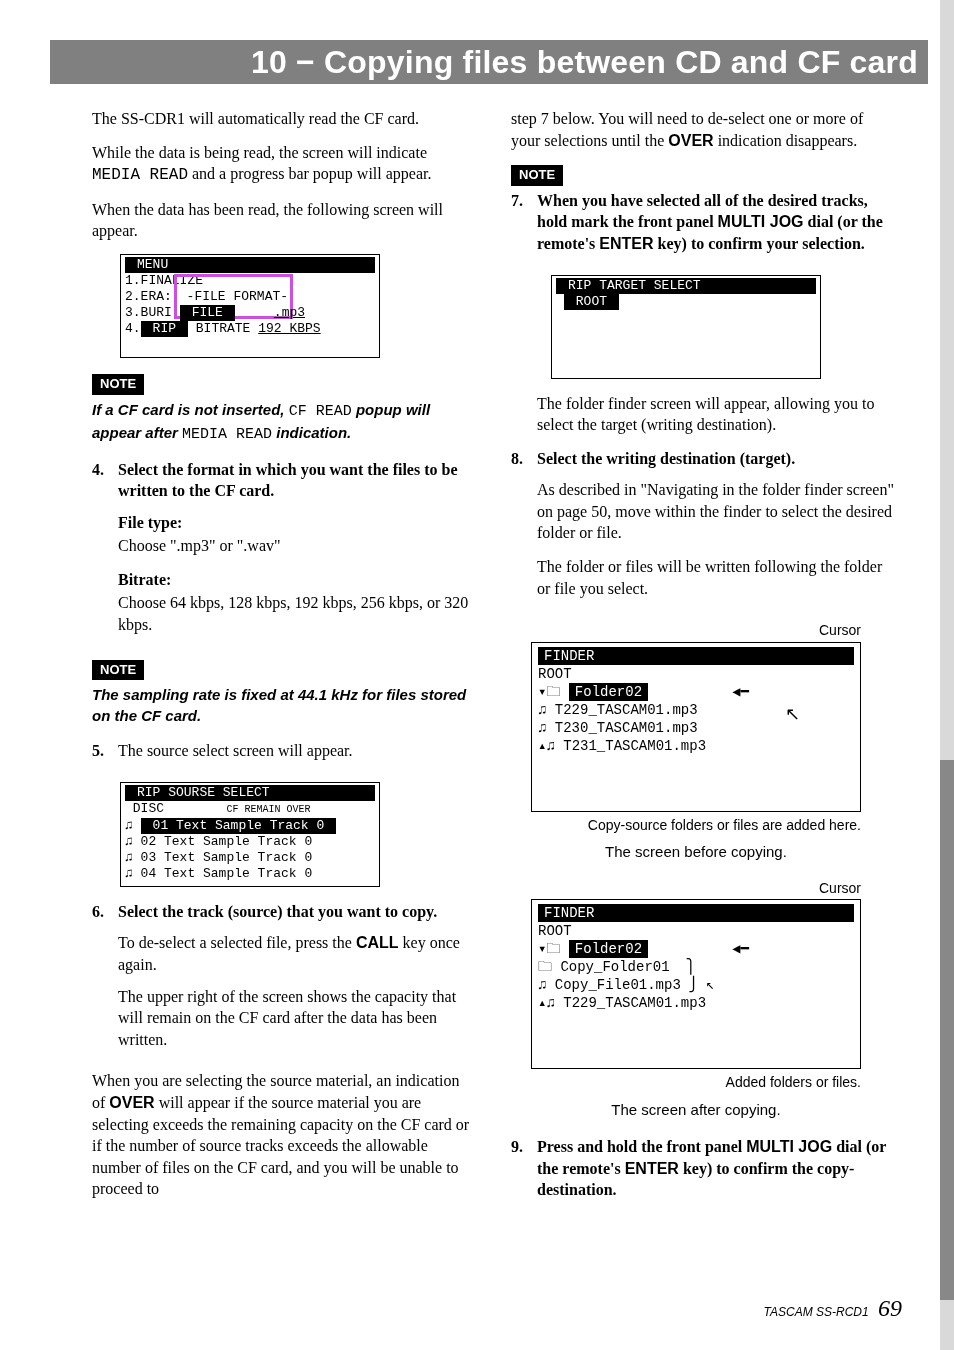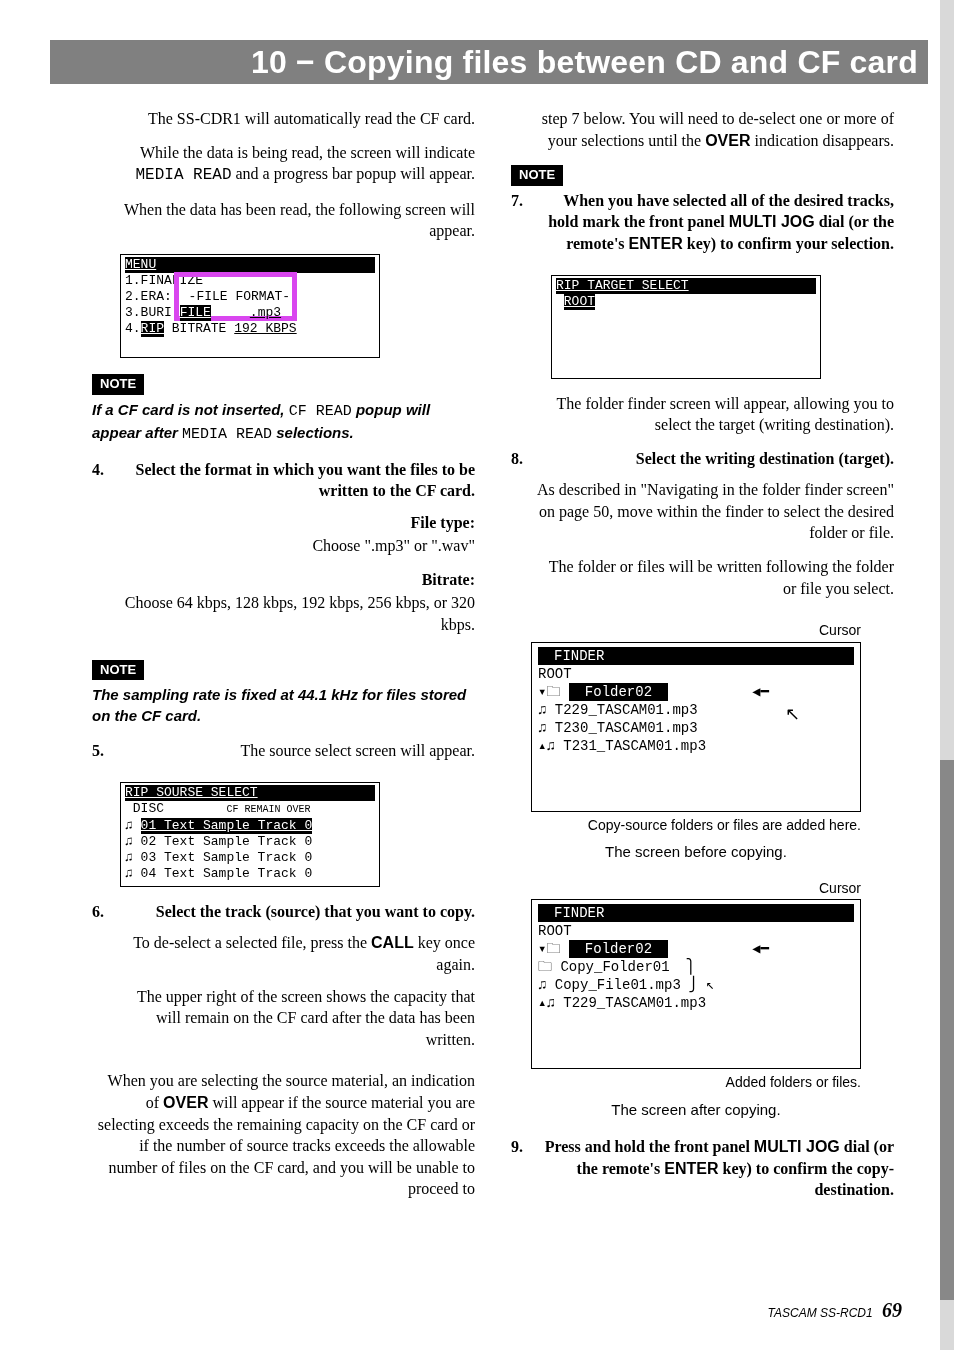--- a/index.html
+++ b/index.html
@@ -46,21 +46,21 @@
   }
   .content {
     position: absolute;
     left: 92px; right: 60px; top: 108px;
     bottom: 40px;
   }
   .columns {
     column-count: 2;
     column-gap: 36px;
   }
-  p { margin: 0 0 12px 0; text-align: right; }
+  p { margin: 0 0 12px 0; }
   .mono { font-family: "Courier New", Courier, monospace; }
   .bold { font-weight: bold; }
   .sansb { font-family: Arial, Helvetica, sans-serif; font-weight: bold; }
   .note-badge {
     display: inline-block;
     background: #000;
     color: #fff;
     font-family: Arial, Helvetica, sans-serif;
     font-weight: 600;
     font-size: 13px;
@@ -97,42 +97,41 @@
     background: #fff;
     width: 260px;
     font-family: "Courier New", Courier, monospace;
     font-size: 13px;
     line-height: 16px;
     margin: 8px 0 14px 28px;
     padding: 2px 4px 20px 4px;
     break-inside: avoid;
   }
   .screen .inv {
-    background: #000; color: #fff; padding: 0 0;
+    background: #000; color: #fff; padding: 0 12px;
     display: inline-block;
-    text-decoration: underline;
   }
   .screen .uline { text-decoration: underline; }
   .figure-wrap {
     position: relative;
     break-inside: avoid;
     margin: 8px 0 8px 20px;
   }
   .fig-screen {
     border: 1px solid #000;
     width: 330px;
     height: 170px;
     font-family: "Courier New", Courier, monospace;
     font-size: 14px;
     line-height: 18px;
     padding: 4px 6px;
     position: relative;
     background: #fff;
   }
-  .fig-screen .inv { background: #000; color: #fff; padding: 0 16px; display:inline-block;}
+  .fig-screen .inv { background: #000; color: #fff; padding: 0 6px; display:inline-block;}
   .fig-label-top {
     text-align: right;
     font-family: Arial, Helvetica, sans-serif;
     font-size: 14px;
     margin-bottom: 2px;
     width: 330px;
   }
   .fig-label-bot {
     text-align: right;
     font-family: Arial, Helvetica, sans-serif;
@@ -156,22 +155,22 @@
   .footer {
     position: absolute;
     right: 52px; bottom: 26px;
     font-family: Arial, Helvetica, sans-serif;
     font-style: italic;
     font-size: 12px;
   }
   .footer .pn {
     font-style: italic;
     font-family: "Times New Roman", serif;
-    font-weight: bold;
-    font-size: 20px;
+    font-weight: normal;
+    font-size: 24px;
     margin-left: 6px;
   }
   .avoid { break-inside: avoid; }
   .narrow-gap p { margin-bottom:10px; }
 </style>
 </head>
 <body>
 
 <div class="page">
   <div class="tab-region"></div>
@@ -186,29 +185,29 @@
 
       <p>
         <span>While the data is being read, the screen will indicate </span><span class="mono">MEDIA READ</span><span> and a progress bar popup will appear.</span>
       </p>
 
       <p>When the data has been read, the following screen will appear.</p>
 
       <div class="screen avoid">
         <div class="inv" style="width:100%;">MENU</div>
         <div>1.FINALIZE</div>
-        <div><span>2.ERA:</span><span style="border:5px solid #d946ef; padding:12px 2px; margin-left:2px;"> -FILE FORMAT-</span></div>
+        <div><span>2.ERA:</span><span style="border:3px solid #d946ef; padding:12px 2px; margin-left:2px;"> -FILE FORMAT-</span></div>
         <div><span>3.BURI</span> <span class="inv">FILE</span>&nbsp;&nbsp;&nbsp;&nbsp;&nbsp;<span class="uline">.mp3</span></div>
         <div><span>4.</span><span class="inv">RIP</span><span> BITRATE  </span><span class="uline">192 KBPS</span></div>
       </div>
 
       <div class="avoid">
         <span class="note-badge">NOTE</span>
         <div class="note-text">
-          <span>If a CF card is not inserted, </span><span class="mono">CF READ</span><span> popup will appear after </span><span class="mono">MEDIA READ</span><span> selections.</span>
+          <span>If a CF card is not inserted, </span><span class="mono">CF READ</span><span> popup will appear after </span><span class="mono">MEDIA READ</span><span> indication.</span>
         </div>
       </div>
 
       <div class="step avoid">
         <div class="step-num">4.</div>
         <div class="step-body">
           <p>Select the format in which you want the files to be written to the CF card.</p>
           <p style="margin-bottom:2px;" class="bold">File type:</p>
           <p>Choose ".mp3" or ".wav"</p>
           <p style="margin-bottom:2px;" class="bold">Bitrate:</p>

